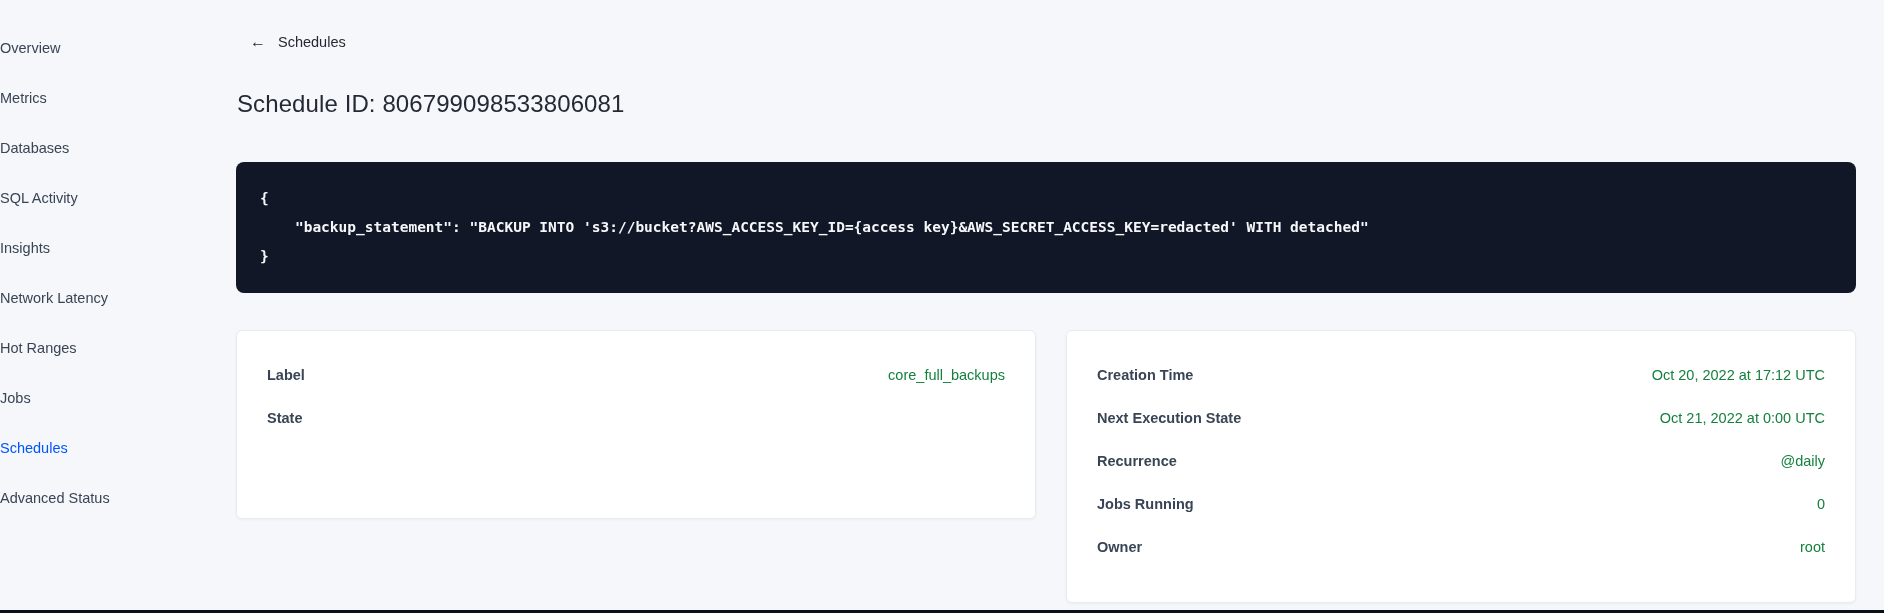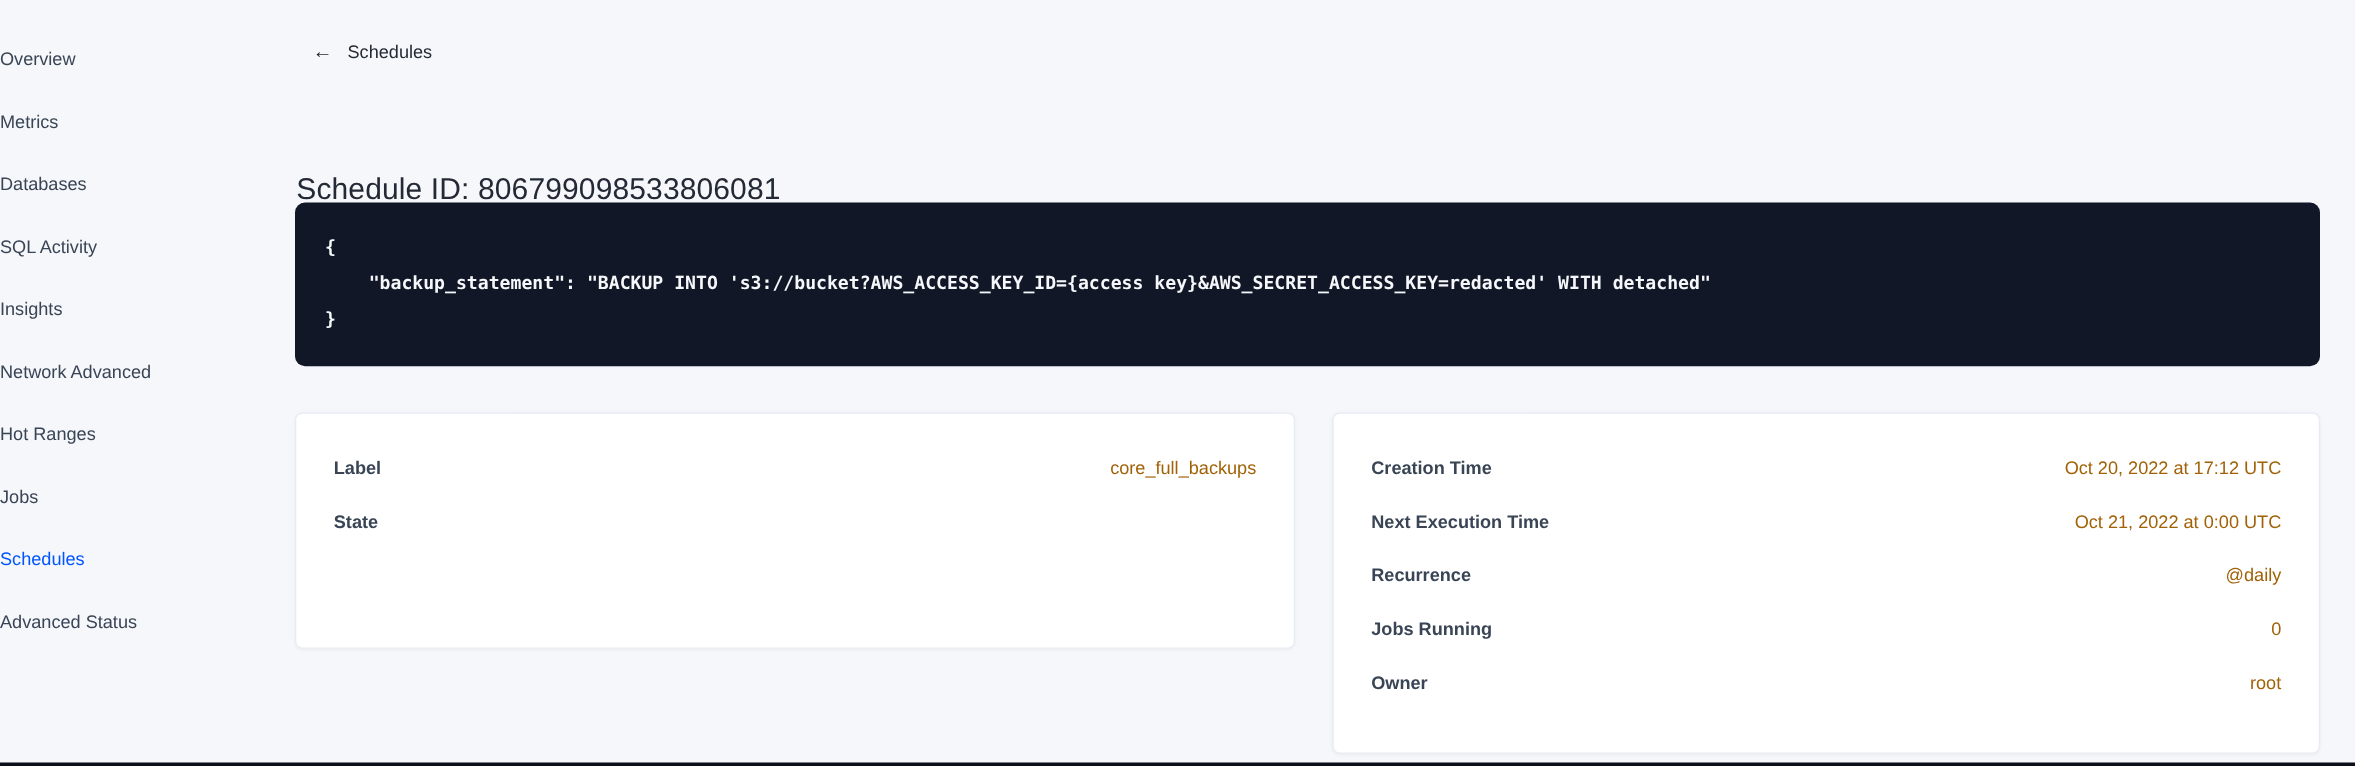--- a/index.html
+++ b/index.html
@@ -26,21 +26,20 @@
   .back-link {
     position: absolute; left: 14px; top: 34px;
     display: flex; align-items: center; gap: 12px;
     font-size: 14.5px; color: #242a35; cursor: pointer;
   }
   .back-arrow { font-size: 16px; line-height: 1; color: #242a35; }
   .page-title {
     position: absolute; left: 1px; top: 90px;
     font-size: 24px; font-weight: 500; color: #242a35;
     letter-spacing: 0.1px;
-    margin-top: 48px;
   }
   
   .code-block {
     position: absolute; left: 0; top: 162px;
     width: 1620px; height: 131px;
     background: #111726; border-radius: 8px;
     padding: 22px 24px;
     color: #f5f7fa;
     font-family: "DejaVu Sans Mono", "Liberation Mono", monospace;
     font-size: 14.5px; font-weight: bold;
@@ -57,37 +56,37 @@
     box-shadow: 0 1px 3px rgba(36,42,53,0.05);
     padding: 22px 30px;
   }
   .card.left  { left: 0;     width: 800px; height: 189px; }
   .card.right { left: 830px; width: 790px; height: 273px; }
   .kv-row {
     height: 43px; display: flex; align-items: center;
     justify-content: space-between;
   }
   .kv-label { font-size: 14.5px; font-weight: bold; color: #394455; text-align: right; }
-  .kv-value { font-size: 14.5px; color: #a16207; text-align: right; }
+  .kv-value { font-size: 14.5px; color: #15803d; text-align: right; }
   
   .bottom-strip {
     position: absolute; left: 0; bottom: 0; width: 1884px; height: 3px;
     background: #0b0f17;
   }
 </style>
 </head>
 <body>
 
 <nav class="sidebar">
   <div class="nav-item">Overview</div>
   <div class="nav-item">Metrics</div>
   <div class="nav-item">Databases</div>
   <div class="nav-item">SQL Activity</div>
   <div class="nav-item">Insights</div>
-  <div class="nav-item">Network Advanced</div>
+  <div class="nav-item">Network Latency</div>
   <div class="nav-item">Hot Ranges</div>
   <div class="nav-item">Jobs</div>
   <div class="nav-item active">Schedules</div>
   <div class="nav-item">Advanced Status</div>
 </nav>
 
 <main class="main">
 
   <a class="back-link">
     <span class="back-arrow">←</span>
@@ -112,21 +111,21 @@
       <span class="kv-value"></span>
     </div>
   </section>
 
   <section class="card right">
     <div class="kv-row">
       <span class="kv-label">Creation Time</span>
       <span class="kv-value">Oct 20, 2022 at 17:12 UTC</span>
     </div>
     <div class="kv-row">
-      <span class="kv-label">Next Execution Time</span>
+      <span class="kv-label">Next Execution State</span>
       <span class="kv-value">Oct 21, 2022 at 0:00 UTC</span>
     </div>
     <div class="kv-row">
       <span class="kv-label">Recurrence</span>
       <span class="kv-value">@daily</span>
     </div>
     <div class="kv-row">
       <span class="kv-label">Jobs Running</span>
       <span class="kv-value">0</span>
     </div>

